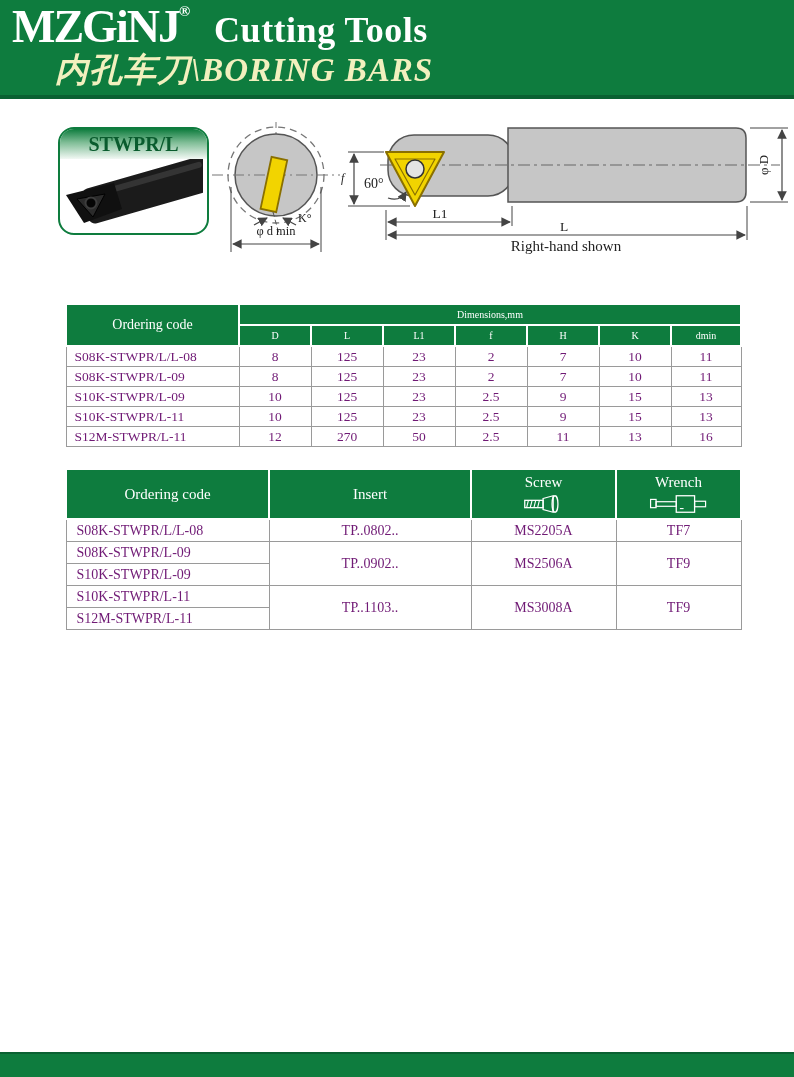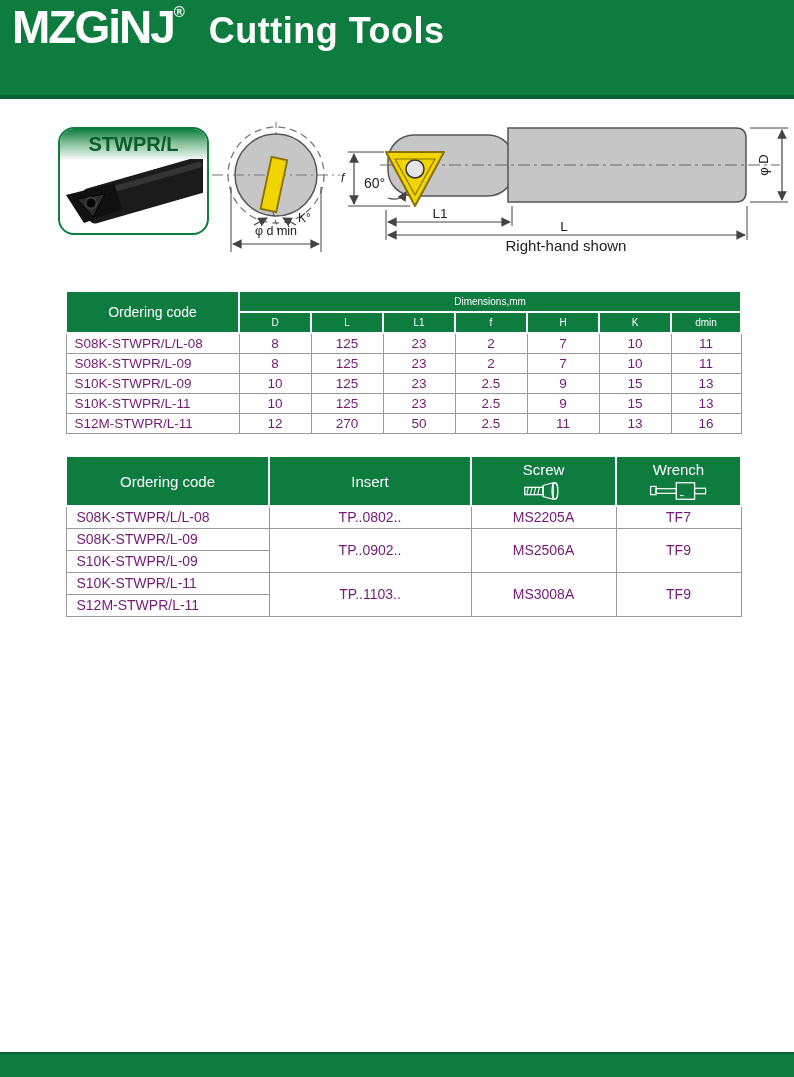--- a/index.html
+++ b/index.html
@@ -1,17 +1,17 @@
 <!DOCTYPE html>
 <html><head>
 <meta charset="utf-8">
 <style>
   html,body { margin:0; padding:0; background:#fff; }
   .page { position:relative; width:794px; height:1077px; background:#fff; overflow:hidden;
-          font-family:Liberation Sans, sans-serif; }
+          font-family:Liberation Serif, serif; }
 
   
   .header { position:absolute; left:0; top:0; width:794px; height:95px;
             background:#0E7C3E; border-bottom:4px solid #0A6132; }
   .brand-line { position:absolute; left:12px; top:0px; color:#fff; white-space:nowrap; }
   .brand { font-size:46px; font-weight:900; letter-spacing:-2px; }
   .reg { font-size:15px; vertical-align:26px; font-weight:bold; }
   .brand-suffix { font-size:36px; font-weight:bold; margin-left:24px; letter-spacing:0.5px; }
   .subtitle { position:absolute; left:55px; top:48px; font-size:33px; font-weight:bold;
               font-style:italic; color:#F2F0BE; letter-spacing:1px; }
@@ -21,21 +21,21 @@
                  border:2px solid #0E7C3E; border-radius:16px; overflow:hidden; background:#fff; }
   .product-banner { height:30px; background:linear-gradient(180deg,#0E7C3E 0%,#7FBD96 45%,#F2F8F4 100%);
                     text-align:center; line-height:30px; font-size:20px; font-weight:bold; color:#0A5C2E; }
   .product-photo { position:relative; height:72px; }
 
   .diagram-svg { position:absolute; }
   .circle-svg { left:210px; top:122px; }
   .sideview-svg { left:340px; top:118px; }
 
   
-  table { position:absolute; border-collapse:collapse; table-layout:fixed; }
+  table { position:absolute; border-collapse:collapse; table-layout:fixed;margin-top:13px; }
   .dim-table { left:65px; top:290px; width:675px; }
   .acc-table { left:65px; top:455px; width:675px; }
   th { background:#0E7C3E; color:#fff; font-weight:normal; font-size:10px;
        border:2px solid #fff; padding:0; }
   .dim-table th { height:19px; }
   .dim-table th.oc { font-size:14px; }
   td { border:1px solid #9a9a9a; font-size:13.5px; color:#701a75; text-align:center;
        padding:0; height:19px; line-height:19px; background:#fff; }
   td.code { text-align:left; padding-left:8px; }
   .acc-table th { height:48px; font-size:15px; }
@@ -49,20 +49,21 @@
 </style>
 </head>
 <body>
 
 <div class="page">
 
   <div class="header">
     <div class="brand-line">
       <span class="brand">MZGiNJ</span><span class="reg">®</span><span class="brand-suffix">Cutting Tools</span>
     </div>
+    <div class="subtitle">内孔车刀\BORING BARS</div>
   </div>
 
   <div class="product-box">
     <div class="product-banner">STWPR/L</div>
     <div class="product-photo">
       <svg width="143" height="72" viewBox="0 0 143 72">
         <g transform="rotate(-16 70 38)">
           <rect x="24" y="18" width="128" height="36" rx="7" fill="#1b1b1b"></rect>
           <rect x="28" y="23" width="120" height="6" rx="3" fill="#343434"></rect>
         </g>

